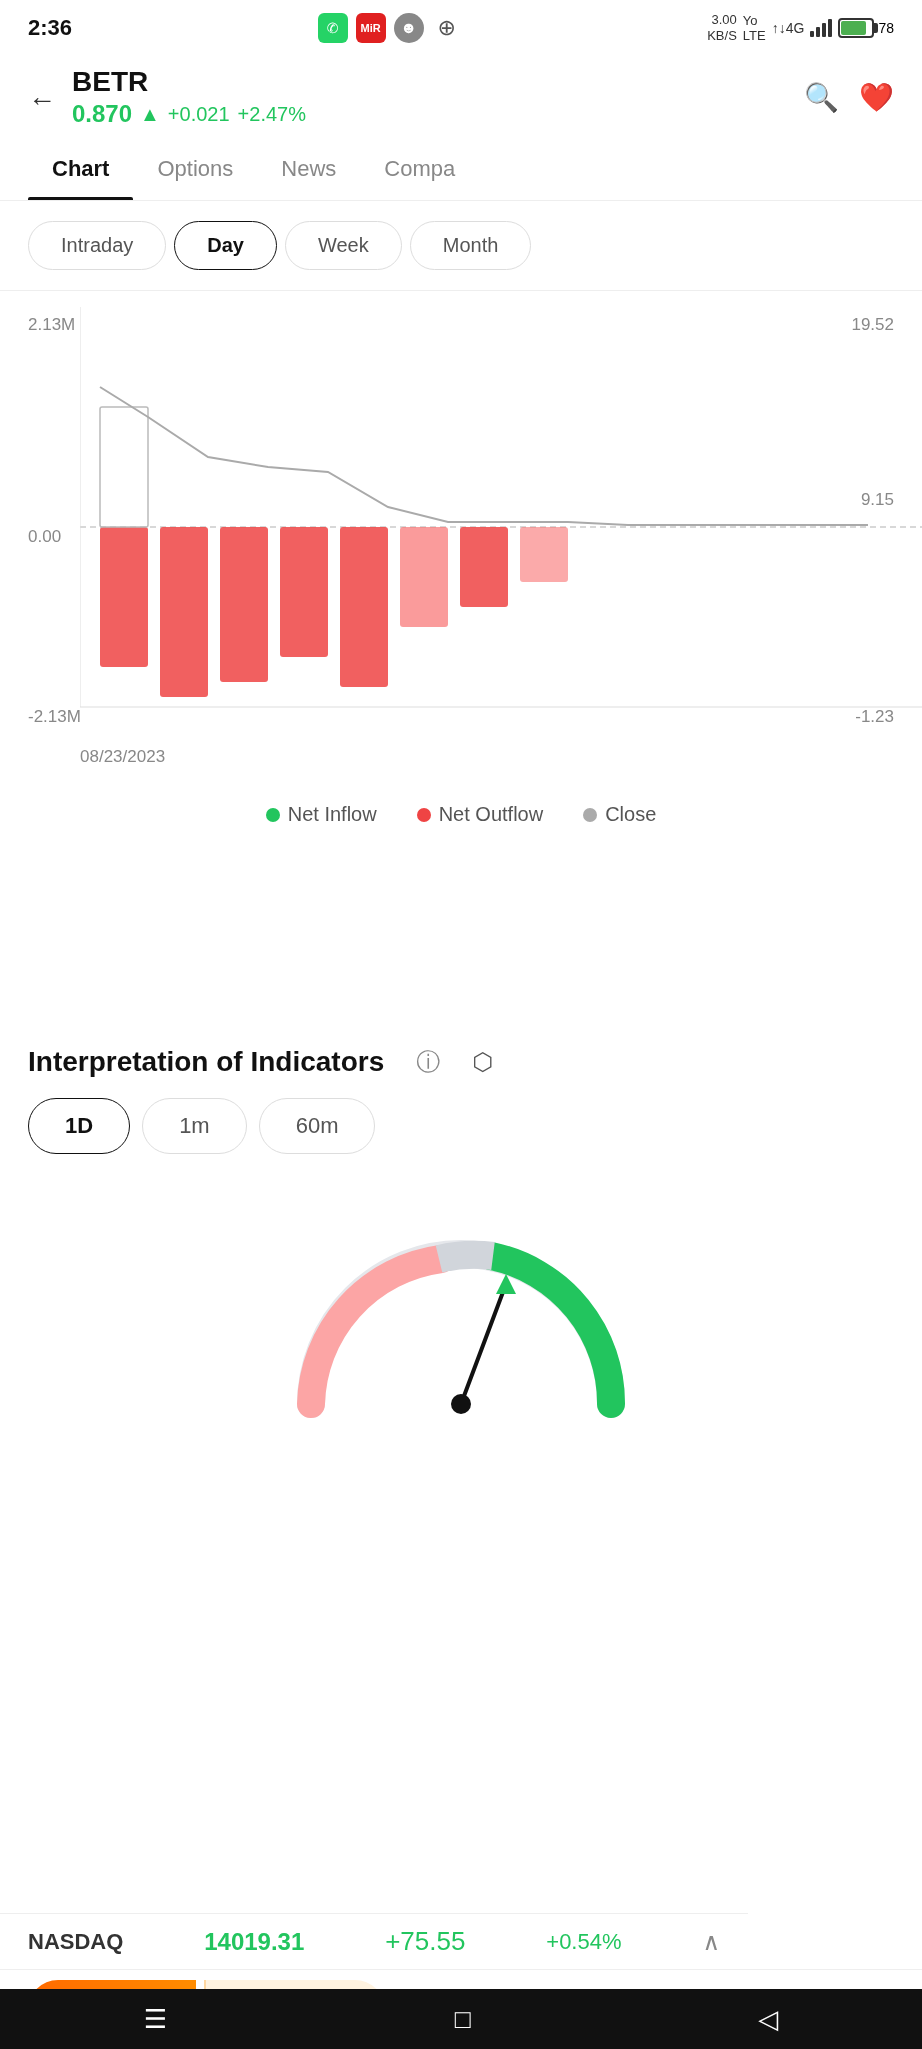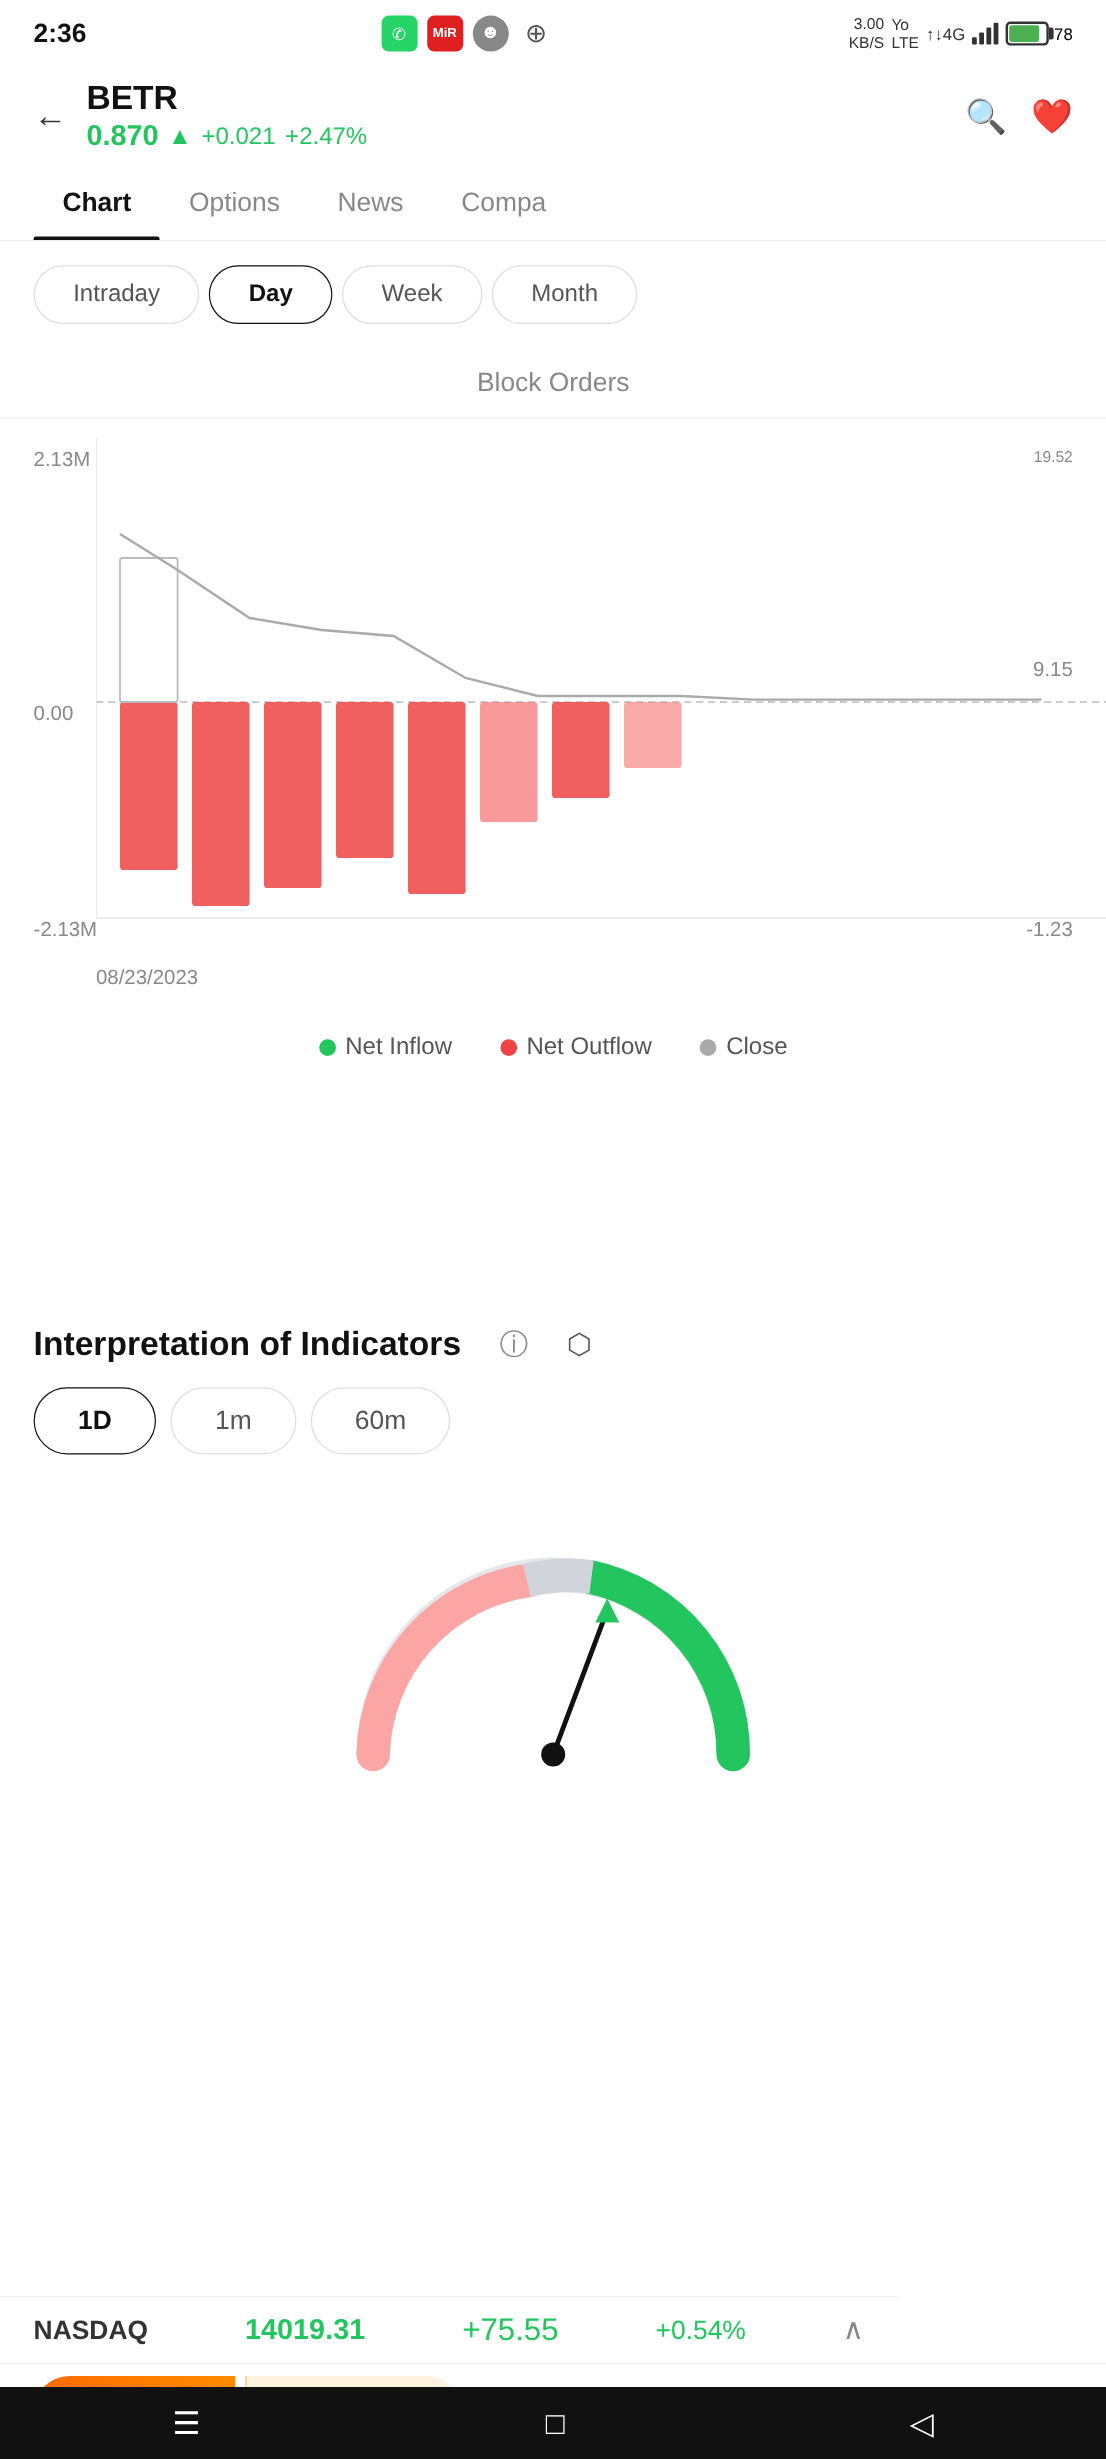--- a/index.html
+++ b/index.html
@@ -239,31 +239,30 @@
 </div>
 
 <div class="time-filters">
   <button class="time-btn">Intraday</button>
   <button class="time-btn active">Day</button>
   <button class="time-btn">Week</button>
   <button class="time-btn">Month</button>
 </div>
 
 <div class="sub-tabs">
-  <div class="sub-tab">Block Orders</div>
 </div>
 
 <div class="chart-area">
   <div style="position:relative;width:100%;height:460px;">
 
     <div style="position:absolute;left:8px;top:8px;font-size:17px;color:#888;">2.13M</div>
     <div style="position:absolute;left:8px;top:50%;transform:translateY(-50%);font-size:17px;color:#888;">0.00</div>
     <div style="position:absolute;left:8px;bottom:40px;font-size:17px;color:#888;">-2.13M</div>
 
-    <div style="position:absolute;right:8px;top:8px;font-size:13px;color:#888;">19.52</div>
+    <div style="position:absolute;right:8px;top:8px;font-size:17px;color:#888;">19.52</div>
     <div style="position:absolute;right:8px;top:42%;transform:translateY(-50%);font-size:17px;color:#888;">9.15</div>
     <div style="position:absolute;right:8px;bottom:40px;font-size:17px;color:#888;">-1.23</div>
 
     <svg viewBox="0 0 880 440" width="880" height="440" style="position:absolute;left:60px;top:0;">
 
       <line x1="0" y1="220" x2="880" y2="220" stroke="#ccc" stroke-width="1.5" stroke-dasharray="6,4"></line>
 
       <rect x="20" y="220" width="48" height="140" fill="#ef4444" opacity="0.85" rx="3"></rect>
 
       <rect x="80" y="220" width="48" height="170" fill="#ef4444" opacity="0.85" rx="3"></rect>

